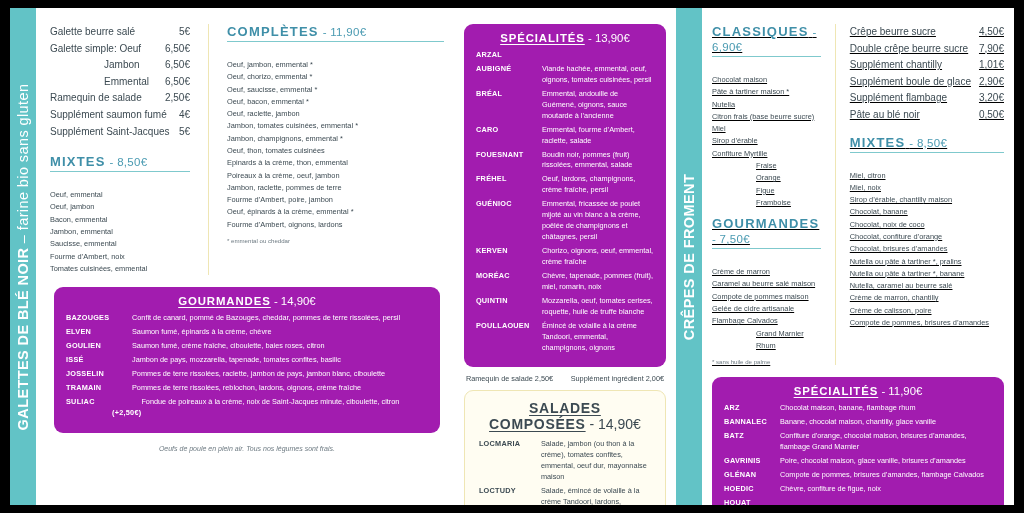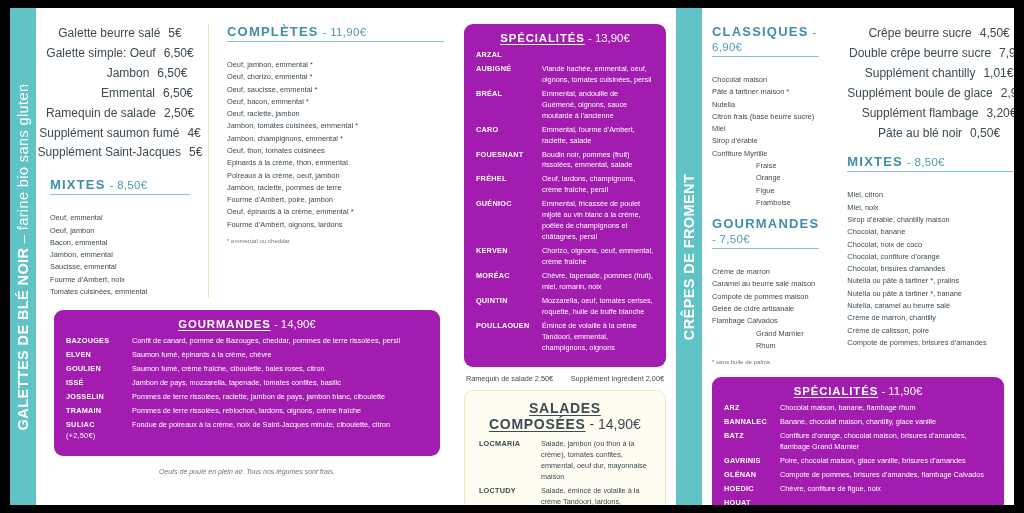--- a/index.html
+++ b/index.html
@@ -50,21 +50,21 @@
     letter-spacing: .3px;
     border-bottom: 1.5px solid #7fc9cd;
     padding-bottom: 2px;
     margin-bottom: 17px;
     display: block;
   }
   .sec-head .nm { font-weight: bold; letter-spacing: 1.2px; color:#3f8fa8;}
   .sec-head .pr { font-weight: normal; font-size: 11.5px; color:#4b9bb2;}
 
   
-  .prow { display: flex; justify-content: center; font-size: 12px; color:#3c4a52; line-height: 1.66; }
+  .prow { display: flex; justify-content: space-between; font-size: 10px; color:#3c4a52; line-height: 1.66; }
   .prow .lbl { white-space: nowrap; }
   .prow .amt { white-space: nowrap; padding-left: 8px; }
   .indent { padding-left: 54px; }
 
   .plain-list li { list-style: none; font-size: 7.4px; color:#3c4a52; line-height:1.66; white-space: nowrap; }
   .sub-indent { padding-left: 44px; }
 
   
   .card-blue {
     background: #a21caf;
@@ -96,33 +96,33 @@
   }
   .card-cream .card-title .nm { font-weight: bold; letter-spacing: .7px; text-decoration: underline; text-underline-offset: 2px;}
   .card-cream .card-title .pr { font-weight: normal; }
 
   
   .drow { display: flex; margin-bottom: 3px; font-size: 7.3px; line-height: 1.5; }
   .drow .dn { flex: 0 0 62px; font-weight: bold; letter-spacing: .25px; }
   .drow .dd { flex: 1; }
   .card-blue .drow .dn, .card-blue .drow .dd { color: #ffffff; }
   .card-cream .drow .dn, .card-cream .drow .dd { color: #3c4a52; }
-  .drow .dn .sup { display:block; font-weight:normal; }
+  .drow .dn .sup { display:block; font-weight:bold;margin-left:46px; }
 
   .two-col-wrap { display: flex; gap: 18px; }
   .col-a { width: 140px; }
   .col-b { width: 1px; background: #efe6b4; align-self: stretch; }
   .col-c { flex: 1; }
 
   .note { font-size: 6.1px; color: #6d7a82; margin-top: 6px; }
   .note-it { font-size: 7px; color:#6d7a82; font-style: italic; text-align: center; }
 
   .between-row { display:flex; justify-content: space-between; font-size: 7.3px; color:#3c4a52; margin: 7px 2px 7px 2px;}
 
-  .rcols { display: flex; gap: 14px; }
+  .rcols { display: flex; gap: 14px; text-decoration: underline; }
   .rcol-l { width: 142px; }
   .rdiv { width: 1px; background: #efe6b4; }
   .rcol-r { flex: 1; }
 </style>
 </head>
 <body>
 
 <div id="page">
 
   <div class="side-tab">

